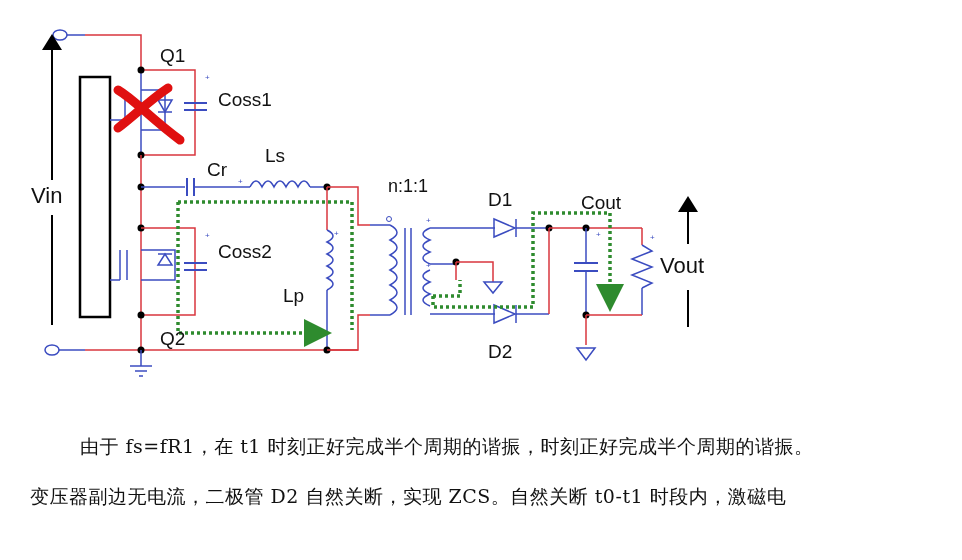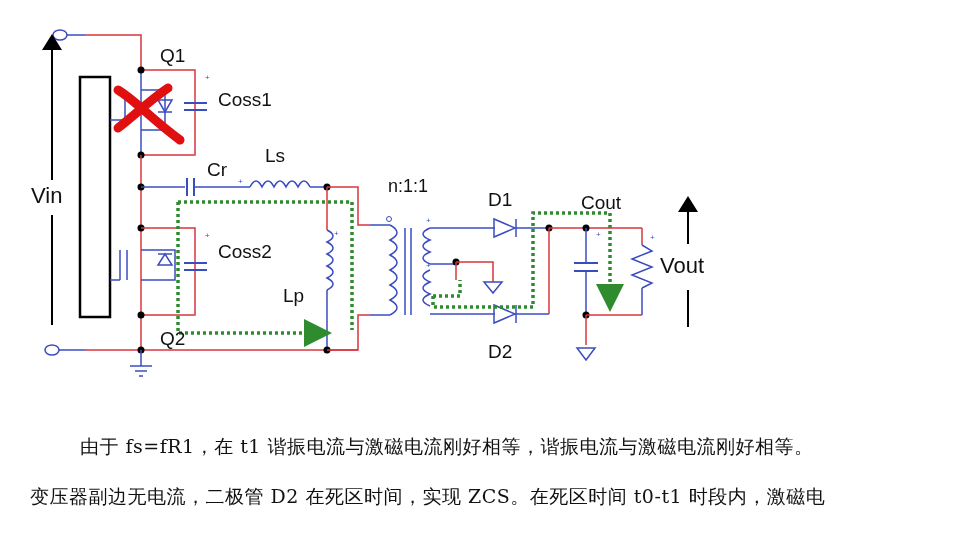--- a/index.html
+++ b/index.html
@@ -183,14 +183,14 @@
   <text class="lbl" x="218" y="258" font-size="19"><tspan>Coss2</tspan></text>
   <text class="lbl" x="283" y="302" font-size="19">Lp</text>
   <text class="lbl" x="160" y="345" font-size="19">Q2</text>
   <text class="lbl" x="388" y="192" font-size="18">n:1:1</text>
   <text class="lbl" x="488" y="206" font-size="19">D1</text>
   <text class="lbl" x="488" y="358" font-size="19">D2</text>
   <text class="lbl" x="581" y="209" font-size="19">Cout</text>
   <text class="lbl" x="660" y="273" font-size="22">Vout</text>
 </svg>
 
-<div class="para" style="left:80px;top:434px;">由于 fs=fR1，在 t1 谐振电流与激磁电流刚好相等，谐振电流与激磁电流刚好相等。</div>
-<div class="para" style="left:30px;top:484px;">变压器副边无电流，二极管 D2 在死区时间，实现 ZCS。在死区时间 t0-t1 时段内，激磁电</div>
+<div class="para" style="left:80px;top:434px;">由于 fs=fR1，在 t1 时刻正好完成半个周期的谐振，时刻正好完成半个周期的谐振。</div>
+<div class="para" style="left:30px;top:484px;">变压器副边无电流，二极管 D2 自然关断，实现 ZCS。自然关断 t0-t1 时段内，激磁电</div>
 
 </body></html>

